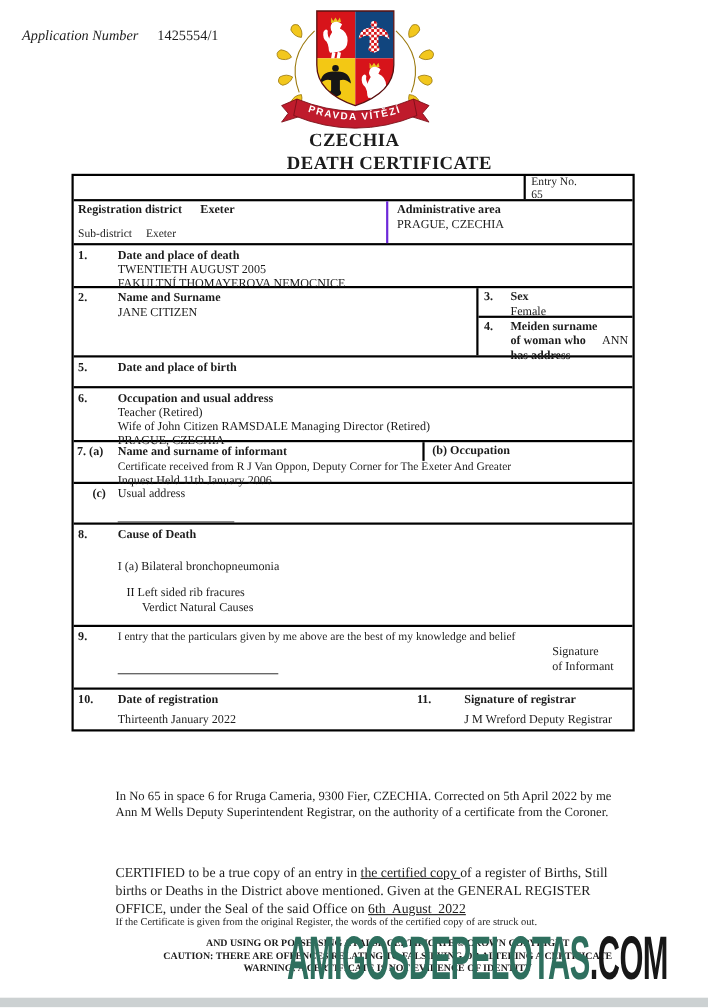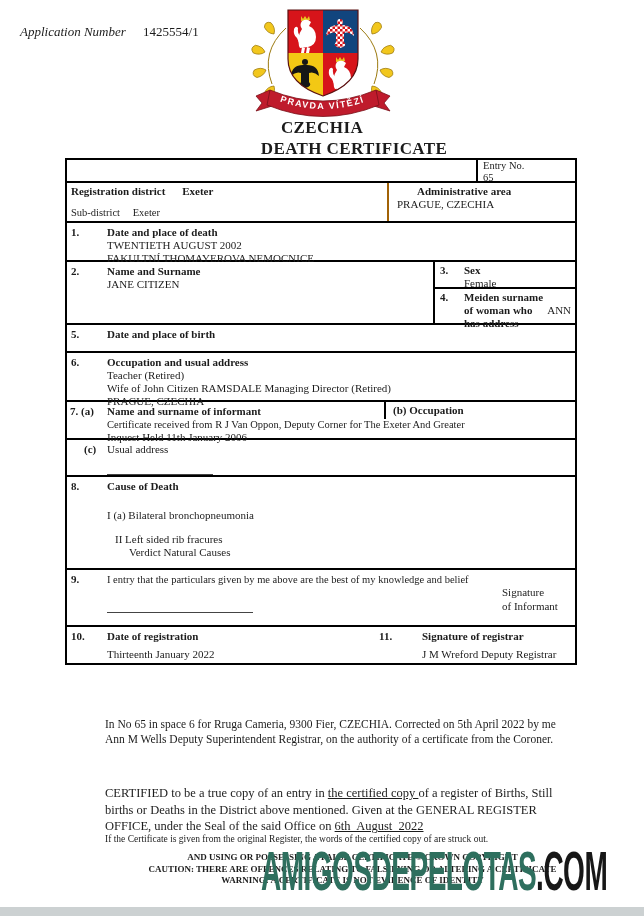--- a/index.html
+++ b/index.html
@@ -26,21 +26,21 @@
   .row:last-child { border-bottom:none; }
   .num { position:absolute; left:4px; top:3px; font-weight:bold; }
   .content { position:absolute; left:40px; top:3px; right:4px; }
   b.lab { font-weight:bold; }
 
   .rowA { height:23px; }
   .entry-box { position:absolute; right:0; top:0; width:99px; height:100%;
     border-left:2px solid #000; padding:0 5px; font-size:10.5px; line-height:11.5px; }
 
   .rowB { height:40px; display:flex; }
-  .rowB .bleft { width:322px; border-right:2px solid #a16207; position:relative; }
+  .rowB .bleft { width:286px; border-right:2px solid #6d28d9; position:relative; }
   .rowB .bright { flex:1; padding:2px 8px; }
   .reg-line { position:absolute; left:4px; top:2px; font-weight:bold; }
   .reg-line .v { margin-left:14px; }
   .sub-line { position:absolute; left:4px; bottom:2px; font-size:10.5px; }
   .sub-line .v { margin-left:10px; }
 
   .row1 { height:39px; }
   .row234 { height:63px; display:flex; }
   .row234 .left { width:368px; border-right:2px solid #000; position:relative; }
   .row234 .right { flex:1; display:flex; flex-direction:column; }
@@ -178,30 +178,30 @@
         <div class="reg-line">
           <span>Registration district</span>
           <span class="v" style="font-weight:bold;">Exeter</span>
         </div>
         <div class="sub-line">
           <span>Sub-district</span>
           <span class="v">Exeter</span>
         </div>
       </div>
       <div class="bright">
-        <div style="font-weight:bold;margin-left:20px;">Administrative area</div>
+        <div style="font-weight:bold;">Administrative area</div>
         <div>PRAGUE, CZECHIA</div>
       </div>
     </div>
 
     <div class="row row1">
       <span class="num">1.</span>
       <div class="content">
         <b class="lab">Date and place of death</b>
-        <div>TWENTIETH AUGUST 2002</div>
+        <div>TWENTIETH AUGUST 2005</div>
         <div>FAKULTNÍ THOMAYEROVA NEMOCNICE</div>
       </div>
     </div>
 
     <div class="row row234">
       <div class="left">
         <span class="num">2.</span>
         <div class="content">
           <b class="lab">Name and Surname</b>
           <div>JANE CITIZEN</div>

